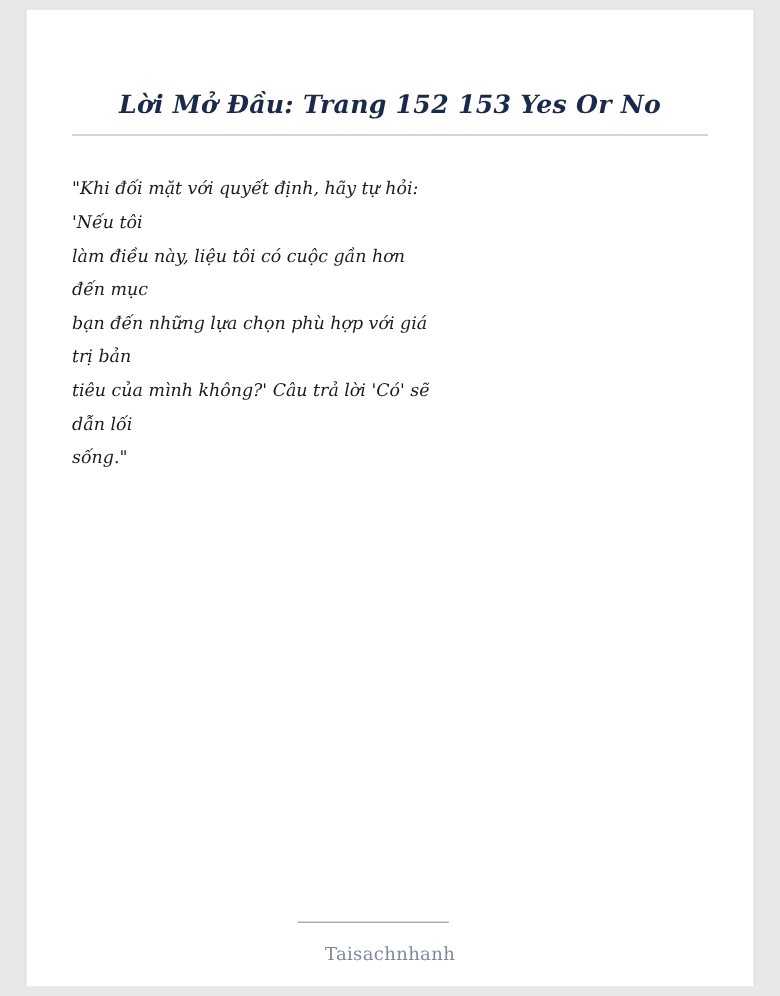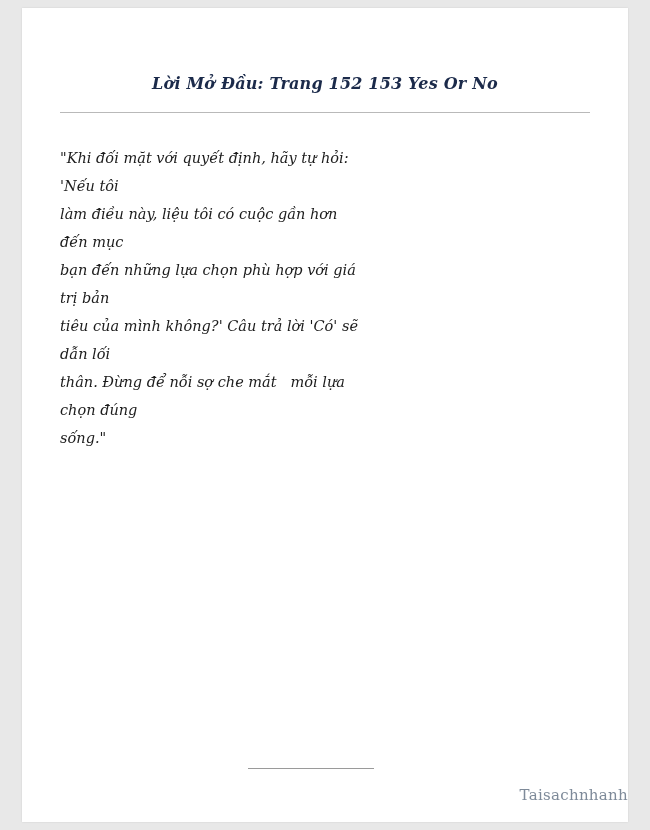--- a/index.html
+++ b/index.html
@@ -24,21 +24,21 @@
   }
   .doc-title {
     position: absolute;
     left: 0;
     top: 66px;
     width: 606px;
     text-align: center;
     font-family: "DejaVu Serif", "Liberation Serif", serif;
     font-weight: bold;
     font-style: italic;
-    font-size: 16px;
+    font-size: 21px;
     color: #1b2a4a;
     letter-spacing: 0.2px;
     white-space: nowrap;
   }
   .title-rule {
     position: absolute;
     left: 38px;
     top: 104px;
     width: 530px;
     height: 1px;
@@ -65,41 +65,40 @@
     top: 760px;
     width: 126px;
     height: 1px;
     background: #9a9a9a;
   }
   .footer-text {
     position: absolute;
     left: 0;
     top: 778px;
     width: 606px;
-    text-align: right;
+    text-align: center;
     font-family: "DejaVu Serif", "Liberation Serif", serif;
     font-size: 15px;
     color: #7e8a99;
     letter-spacing: 0.3px;
   }
 </style>
 </head>
 <body>
 
 <div class="page">
 
   <div class="doc-title">Lời Mở Đầu: Trang 152 153 Yes Or No</div>
 
   <div class="title-rule"></div>
 
   <div class="body-text">
     <span class="ln">"Khi đối mặt với quyết định, hãy tự hỏi: 'Nếu tôi</span>
     <span class="ln">làm điều này, liệu tôi có cuộc gần hơn đến mục</span>
     <span class="ln">bạn đến những lựa chọn phù hợp với giá trị bản</span>
     <span class="ln">tiêu của mình không?' Câu trả lời 'Có' sẽ dẫn lối</span>
-    <span class="ln">thân. Đừng để nỗi sợ che mắt   mỗi lựa chọn đúng</span>
     <span class="ln">sống."</span>
   </div>
 
   <div class="footer-rule"></div>
   <div class="footer-text">Taisachnhanh</div>
 
 </div>
 
 </body></html>

